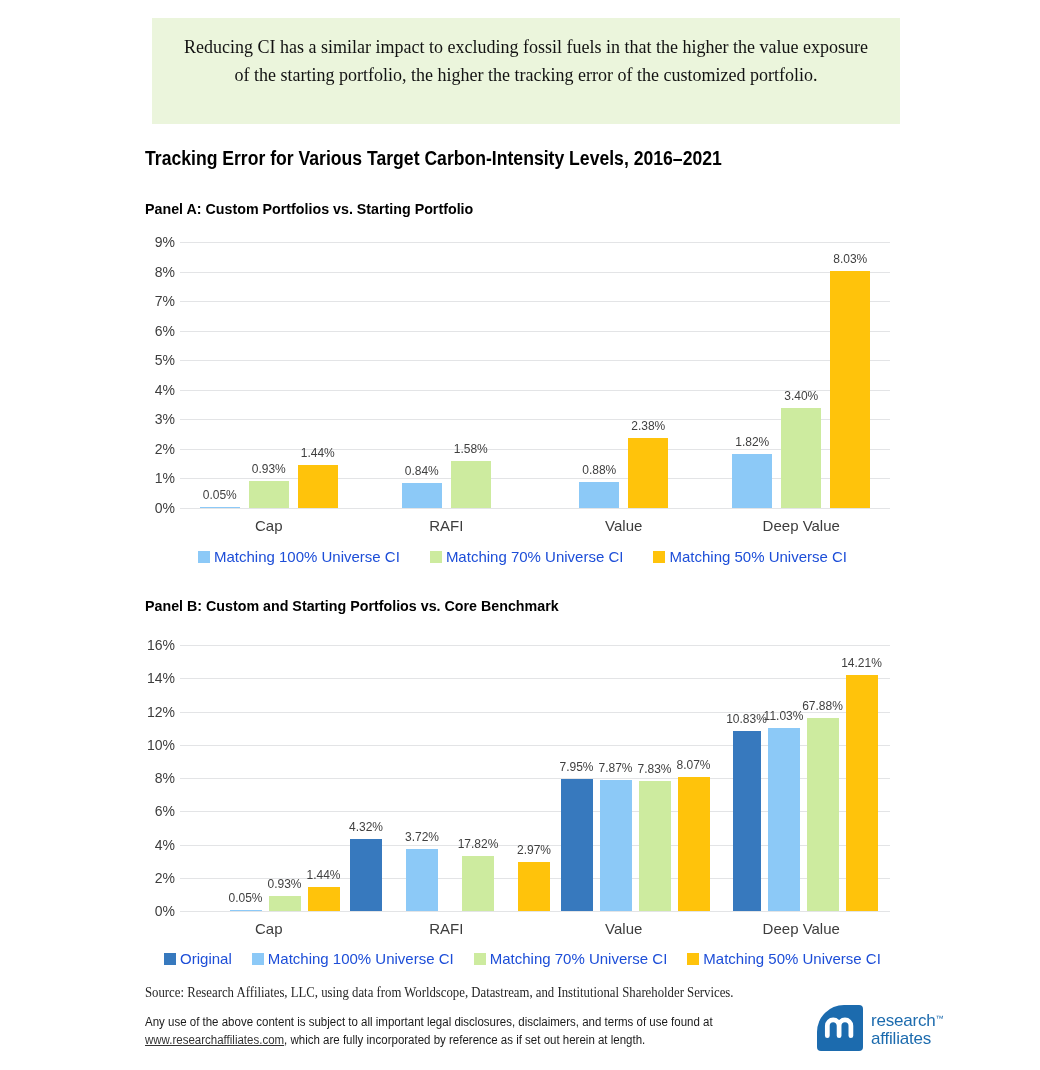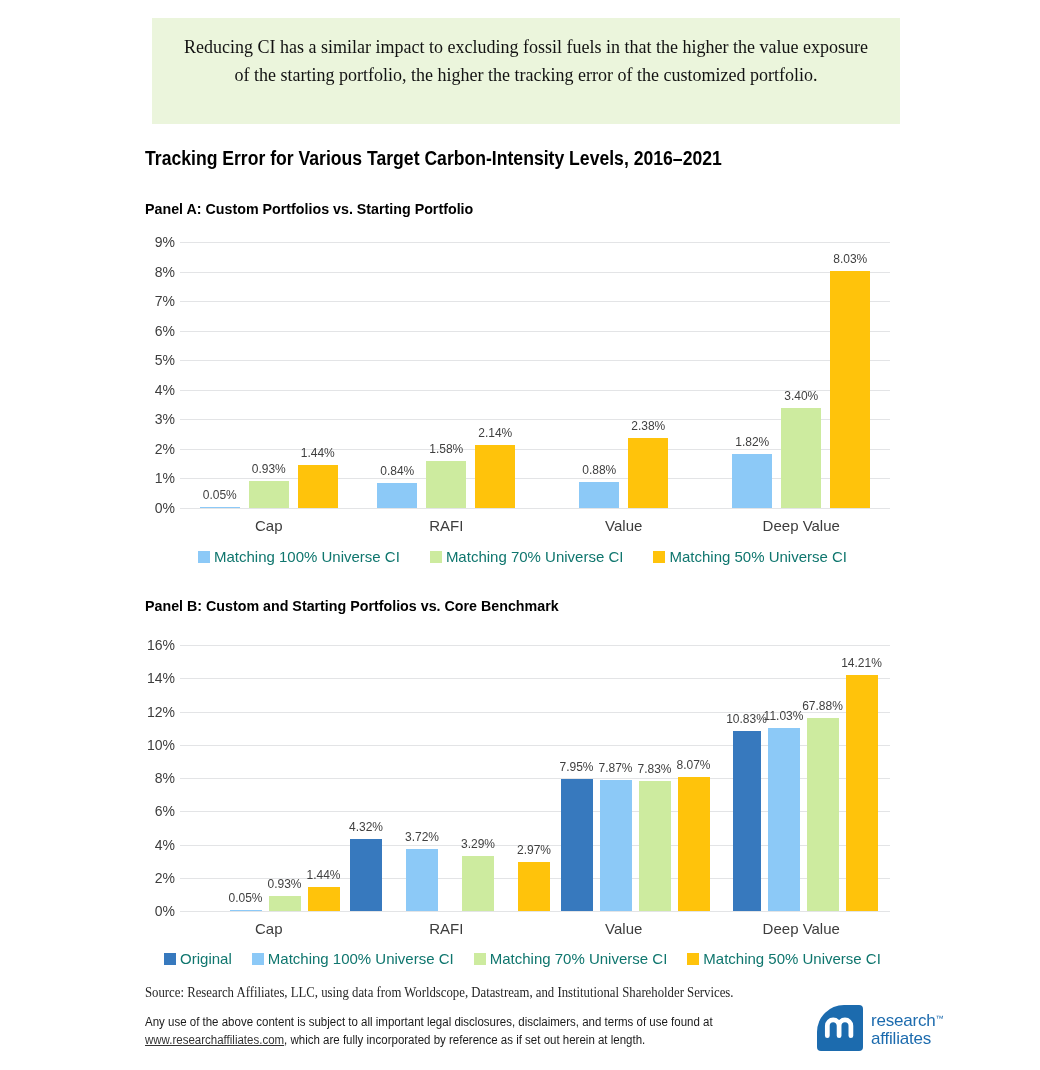--- a/index.html
+++ b/index.html
@@ -52,21 +52,21 @@
   .cat{flex:1;text-align:center;font-size:15px;color:#3d3d3d;}
   
   .legend{
     position:absolute;left:145px;width:755px;display:flex;
     justify-content:center;align-items:center;
   }
   #legendA{top:548px;gap:30px;}
   #legendB{top:950px;gap:20px;}
   .legend-item{display:flex;align-items:center;gap:4px;}
   .legend-swatch{width:12px;height:12px;display:inline-block;}
-  .legend-label{font-size:15px;color:#0f766e;white-space:nowrap;}
+  .legend-label{font-size:15px;color:#1d4ed8;white-space:nowrap;}
   
   .source-note{
     position:absolute;left:145px;top:984px;margin:0;
     font-family:"Liberation Serif","DejaVu Serif",serif;
     font-size:14.5px;color:#262626;white-space:nowrap;
     transform:scaleX(0.88);transform-origin:0 50%;
   }
   .disclaimer{
     position:absolute;left:145px;top:1013px;width:650px;
     font-size:12.5px;line-height:18px;color:#1a1a1a;
@@ -131,24 +131,20 @@
         </div>
         <div class="group" style="gap: 9px;">
           <div class="bar-wrap" style="width: 40px;">
             <div class="bar" style="height: 24.8267px; background: rgb(140, 201, 247);"></div>
             <div class="bar-label" style="bottom: 29.8267px;">0.84%</div>
           </div>
           <div class="bar-wrap" style="width: 40px;">
             <div class="bar" style="height: 46.6978px; background: rgb(205, 235, 159);"></div>
             <div class="bar-label" style="bottom: 51.6978px;">1.58%</div>
           </div>
-          <div class="bar-wrap" style="width: 40px;">
-            <div class="bar" style="height: 63.2489px; background: rgb(255, 195, 11);"></div>
-            <div class="bar-label" style="bottom: 68.2489px;">2.14%</div>
-          </div>
         </div>
         <div class="group" style="gap: 9px;">
           <div class="bar-wrap" style="width: 40px;">
             <div class="bar" style="height: 26.0089px; background: rgb(140, 201, 247);"></div>
             <div class="bar-label" style="bottom: 31.0089px;">0.88%</div>
           </div>
           <div class="bar-wrap" style="width: 40px;">
             <div class="bar" style="height: 70.3422px; background: rgb(255, 195, 11);"></div>
             <div class="bar-label" style="bottom: 75.3422px;">2.38%</div>
           </div>
@@ -232,21 +228,21 @@
           <div class="bar-wrap" style="width: 32px;">
             <div class="bar" style="height: 71.82px; background: rgb(55, 121, 190);"></div>
             <div class="bar-label" style="bottom: 76.82px;">4.32%</div>
           </div>
           <div class="bar-wrap" style="width: 32px;">
             <div class="bar" style="height: 61.845px; background: rgb(140, 201, 247);"></div>
             <div class="bar-label" style="bottom: 66.845px;">3.72%</div>
           </div>
           <div class="bar-wrap" style="width: 32px;">
             <div class="bar" style="height: 54.6962px; background: rgb(205, 235, 159);"></div>
-            <div class="bar-label" style="bottom: 59.6962px;">3.29%</div>
+            <div class="bar-label" style="bottom: 59.6962px;">17.82%</div>
           </div>
           <div class="bar-wrap" style="width: 32px;">
             <div class="bar" style="height: 49.3762px; background: rgb(255, 195, 11);"></div>
             <div class="bar-label" style="bottom: 54.3762px;">2.97%</div>
           </div>
         </div>
         <div class="group" style="gap: 7px;">
           <div class="bar-wrap" style="width: 32px;">
             <div class="bar" style="height: 132.169px; background: rgb(55, 121, 190);"></div>
             <div class="bar-label" style="bottom: 137.169px;">7.95%</div>

